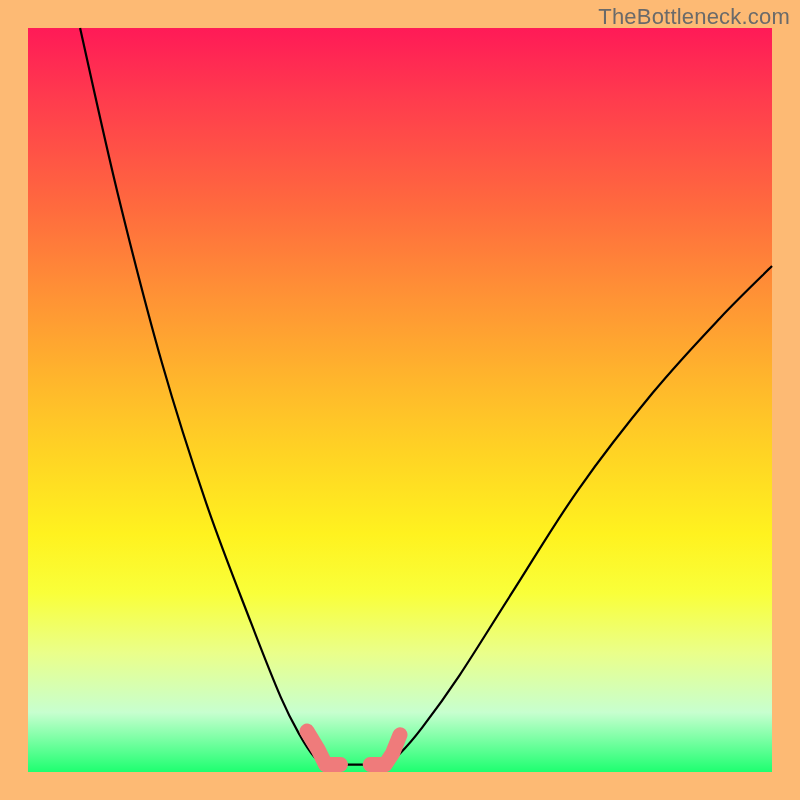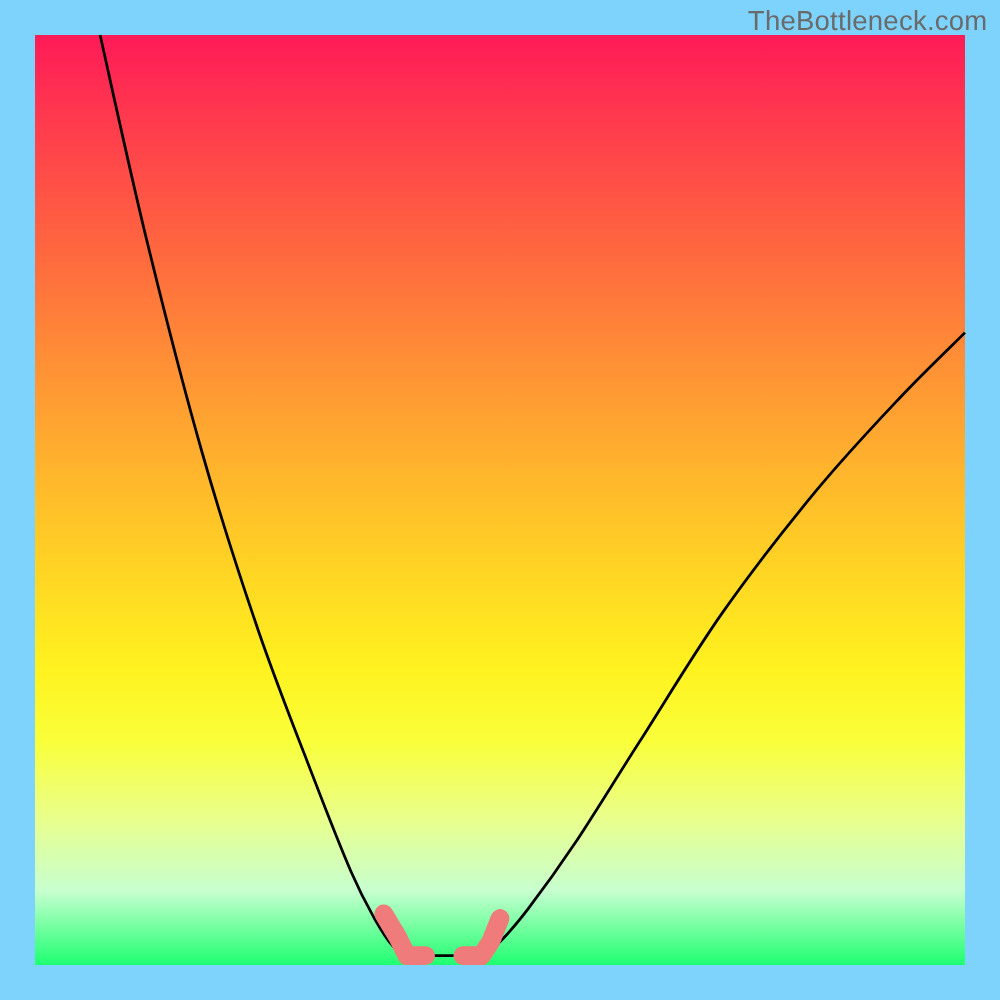--- a/index.html
+++ b/index.html
@@ -10,21 +10,21 @@
     background: #000;
     overflow: hidden;
     font-family: Arial, Helvetica, sans-serif;
   }
   .frame {
     position: absolute;
     left: 0;
     top: 0;
     width: 800px;
     height: 800px;
-    background: #7dd3fc;
+    background: #fdba74;
   }
   .plot-area {
     position: absolute;
     left: 28px;
     top: 28px;
     width: 744px;
     height: 744px;
     background: linear-gradient(to bottom,
       #ff1a57 0%,
       #ff3d4d 10%,

